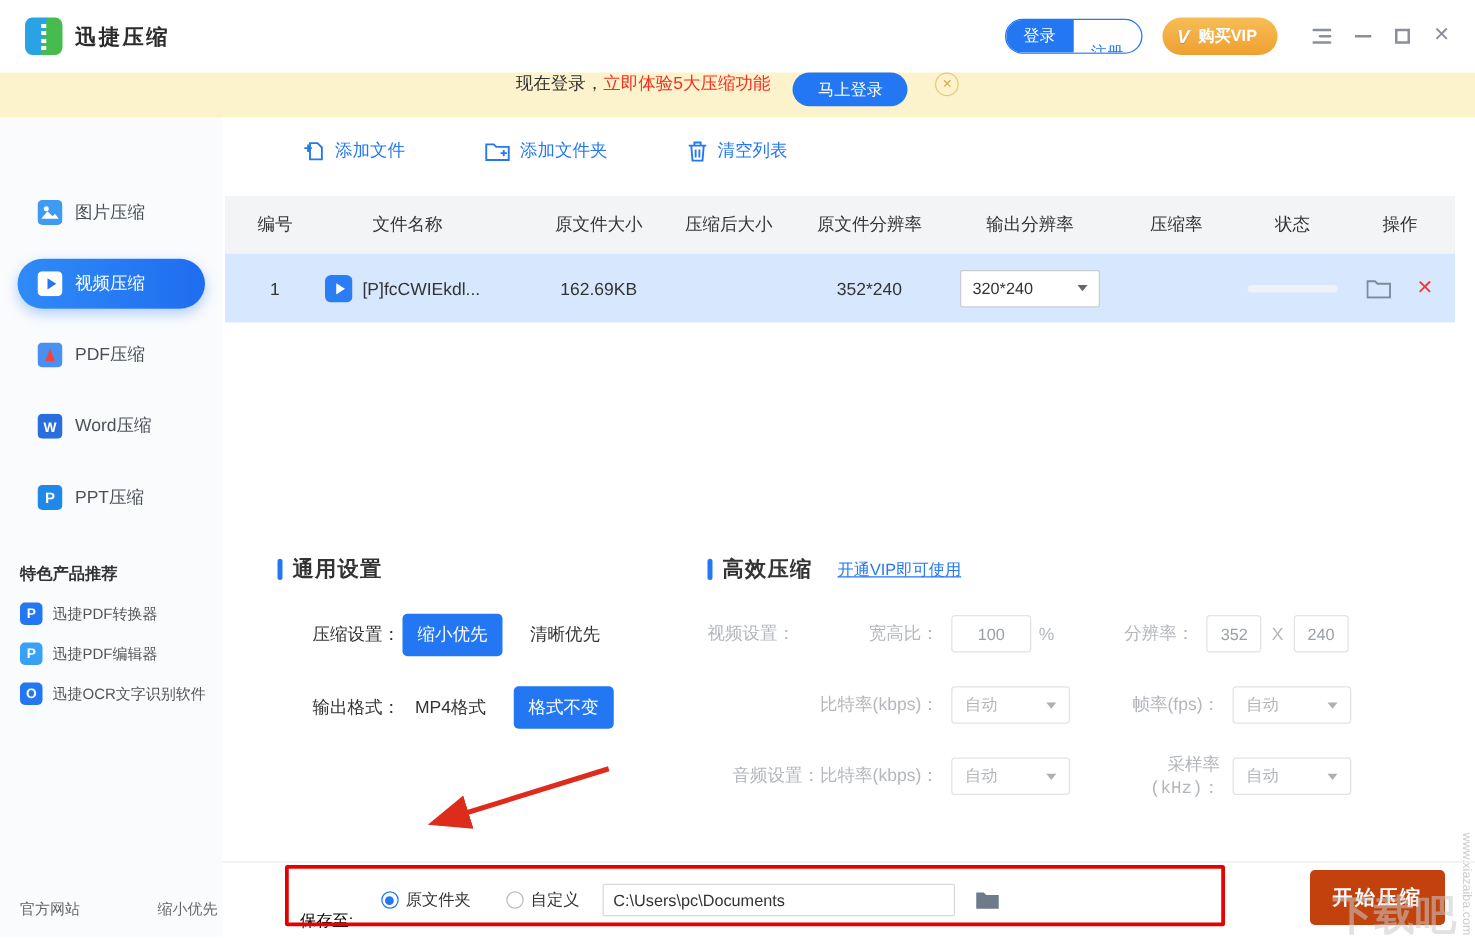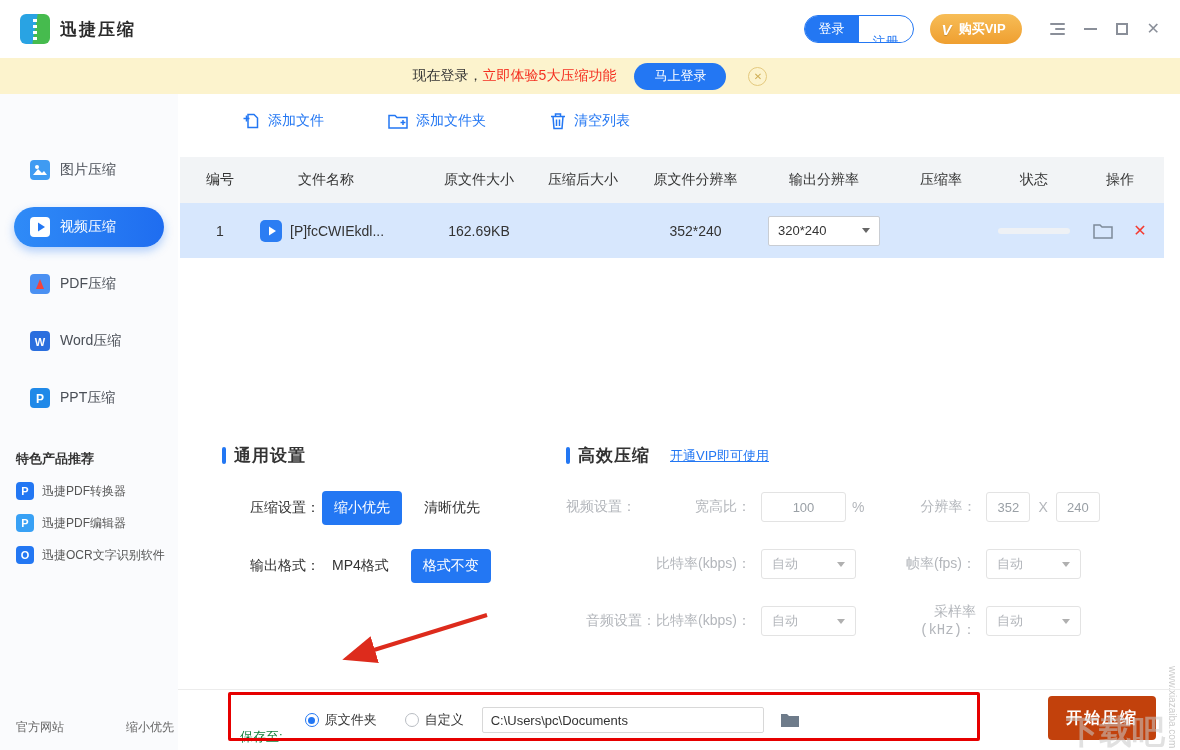--- a/index.html
+++ b/index.html
@@ -21,21 +21,21 @@
   .vip-v { font-style:italic; font-weight:bold; font-size:15px; text-shadow:0 1px 1px rgba(0,0,0,.18); }
   .win-controls { display:flex; align-items:center; gap:19px; margin-left:12px; }
   .menu-ic { display:flex; flex-direction:column; gap:3px; cursor:pointer; }
   .menu-ic i { display:block; height:2px; background:#8a8f99; border-radius:1px; }
   .menu-ic i:nth-child(1){width:15px;} .menu-ic i:nth-child(2){width:10px; margin-left:5px;} .menu-ic i:nth-child(3){width:15px;}
   .min-ic { width:13px; height:2px; background:#8a8f99; cursor:pointer; }
   .max-ic { width:12px; height:12px; border:2px solid #8a8f99; cursor:pointer; }
   .close-ic { font-size:16px; color:#8a8f99; cursor:pointer; line-height:1; }
 
   
-  .banner { height:36px; background:#fcf3cd; display:flex; align-items:center; justify-content:center; gap:18px; }
+  .banner { height:36px; background:#fcf3cd; display:flex; justify-content:center; gap:18px; }
   .banner-text { font-size:14px; color:#333; }
   .banner-red { color:#f42f20; }
   .banner-btn { width:92px; height:27px; border:none; border-radius:14px; background:#2377f3; color:#fff; font-size:13px; cursor:pointer; }
   .banner-close { width:19px; height:19px; border:1px solid #e4c97e; border-radius:50%; color:#cfae55; font-size:10px;
                   display:flex; align-items:center; justify-content:center; cursor:pointer; margin-left:4px; }
 
   
   .body { display:flex; height:656px; }
   .sidebar { width:178px; background:#fafbfd; position:relative; padding-top:56px; flex:0 0 auto; }
   .main { flex:1; position:relative; background:#fff; }
@@ -84,30 +84,30 @@
   .opt-btn { min-width:80px; height:34px; border:none; border-radius:4px; font-size:14px; cursor:pointer; background:transparent; color:#333; }
   .opt-btn.sel { background:#2377f3; color:#fff; }
   .opt-plain { font-size:14px; color:#333; cursor:pointer; }
 
   .settings-right { position:absolute; left:388px; top:350px; }
   .sr-row { display:flex; align-items:center; margin-top:23px; height:34px; font-size:14px; color:#b3b6bb; }
   .lbl-box { width:185px; display:flex; justify-content:space-between; }
   .lbl-right { display:block; width:185px; text-align:right; }
   .num-input { height:30px; border:1px solid #e3e3e3; border-radius:3px; text-align:center; color:#9aa0a6;
                font-size:13px; background:#fff; outline:none; }
-  .w76{width:85px; margin-left:10px;} .w44{width:44px;}
+  .w76{width:64px; margin-left:10px;} .w44{width:44px;}
   .select { width:95px; height:30px; border:1px solid #e3e3e3; border-radius:3px; background:#fff;
             display:flex; align-items:center; justify-content:space-between; padding:0 10px;
             font-size:13px; color:#b3b6bb; cursor:pointer; margin-left:10px; }
   .select .caret { border-top-color:#b0b0b0; }
 
   
   .bottombar { position:absolute; left:0; right:0; bottom:0; height:61px; border-top:1px solid #ececec;
                display:flex; align-items:center; background:#fff; }
-  .save-label { font-size:13px; color:#15803d; margin-left:62px;margin-top:33px; }
+  .save-label { font-size:13px; color:#000000; margin-left:62px;margin-top:33px; }
   .radio { width:14px; height:14px; border-radius:50%; border:1px solid #2377f3; display:inline-flex;
            align-items:center; justify-content:center; cursor:pointer; flex:0 0 auto; }
   .radio i { width:7px; height:7px; border-radius:50%; background:#2377f3; }
   .radio.unchecked { border-color:#b9bdc3; }
   .radio-label { font-size:13px; color:#333; margin-left:6px; cursor:pointer; }
   .path-input { width:282px; height:26px; border:1px solid #d8d8d8; border-radius:2px; font-size:13px;
                 color:#333; padding:0 8px; margin-left:18px; outline:none; font-family:"Liberation Sans","DejaVu Sans",sans-serif; }
   .start-btn { position:absolute; right:24px; top:6px; width:108px; height:44px; border:none; border-radius:4px;
                background:#c2410c; color:#fff; font-size:16px; letter-spacing:2px; cursor:pointer;font-weight:bold; }
 

